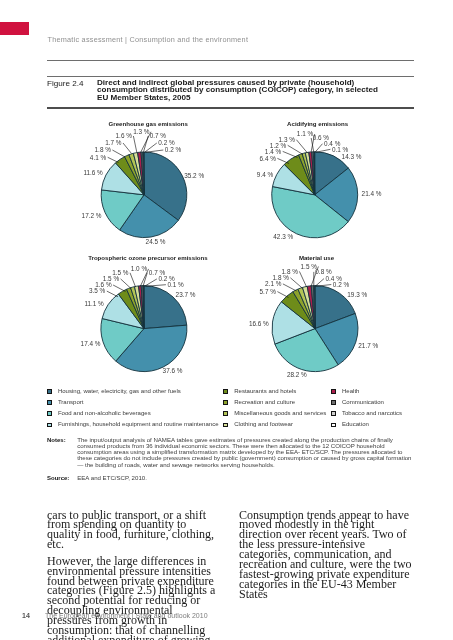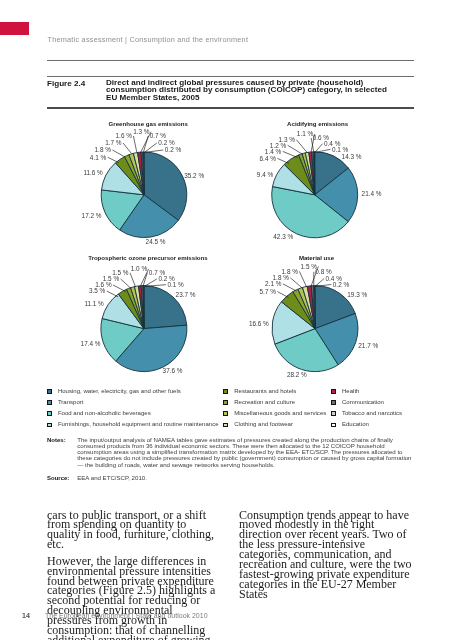--- a/index.html
+++ b/index.html
@@ -2,22 +2,22 @@
 <html><head>
 <meta charset="utf-8">
 <style>
   html,body{margin:0;padding:0;}
   body{width:453px;height:640px;background:#ffffff;font-family:"Liberation Sans",sans-serif;
        overflow:hidden;position:relative;}
   .page{position:absolute;inset:0;}
   .hdr-block{position:absolute;left:0;top:22px;width:29px;height:12.5px;background:#d0123f;}
   .hdr-text{position:absolute;left:47.5px;top:23px;font-size:7.3px;color:#909090;letter-spacing:.23px;margin-top:12px;}
   .rule{position:absolute;left:47px;width:367px;height:1px;background:#6e6e6e;}
-  .fig-label{position:absolute;left:47px;top:78.5px;font-size:8.1px;font-weight:bold;color:#1a1a1a;}
-  .fig-title{position:absolute;left:106px;top:78.5px;width:286px;font-size:8.1px;font-weight:bold;color:#1a1a1a;line-height:7.95px;}
+  .fig-label{position:absolute;left:47px;top:78.5px;font-size:8.1px;font-weight:normal;color:#1a1a1a;}
+  .fig-title{position:absolute;left:97px;top:78.5px;width:286px;font-size:8.1px;font-weight:bold;color:#1a1a1a;line-height:7.95px;}
   #chartsvg{position:absolute;left:0;top:110px;}
   .legend{position:absolute;left:46.9px;top:388.9px;width:370px;}
   .lg-col{position:absolute;top:0;}
   .lg-item{display:flex;align-items:flex-start;height:11.17px;}
   .lg-swatch{width:3.2px;height:2.7px;border:1.15px solid #141414;box-sizing:content-box;margin-right:5.8px;margin-top:0.15px;flex:none;}
   .lg-label{font-size:6.05px;color:#3a3a3a;white-space:nowrap;line-height:7.4px;margin-top:-1.3px;}
   .notes{position:absolute;left:47px;top:436.5px;width:370px;}
   .nrow{display:flex;}
   .nkey{width:30.2px;flex:none;font-size:6.0px;font-weight:bold;color:#141414;}
   .nval{font-size:6.1px;color:#3d3d3d;line-height:6.3px;width:336px;}
@@ -249,18 +249,18 @@
       <div class="nkey">Source:</div>
       <div class="nval">EEA and ETC/SCP, 2010.</div>
     </div>
   </div>
 
   <div class="col" id="col-left" style="left:47px;top:510.5px;width:172px">
       <p>cars to public transport, or a shift from spending on quantity to quality in food, furniture, clothing, etc.</p>
       <p>However, the large differences in environmental pressure intensities found between private expenditure categories (Figure 2.5) highlights a second potential for reducing or decoupling environmental pressures from growth in consumption: that of channelling additional expenditure of growing incomes towards low pressure consumption</p>
     </div>
   <div class="col" id="col-right" style="left:239px;top:510.5px;width:179px">
-      <p>Consumption trends appear to have moved modestly in the right direction over recent years. Two of the less pressure-intensive categories, communication, and recreation and culture, were the two fastest-growing private expenditure categories in the EU-27 Member States</p>
+      <p>Consumption trends appear to have moved modestly in the right direction over recent years. Two of the less pressure-intensive categories, communication, and recreation and culture, were the two fastest-growing private expenditure categories in the EU-43 Member States</p>
     </div>
 
   <div class="foot-num">14</div>
   <div class="foot-txt">The European environment | State and outlook 2010</div>
 </div>
 
 </body></html>

